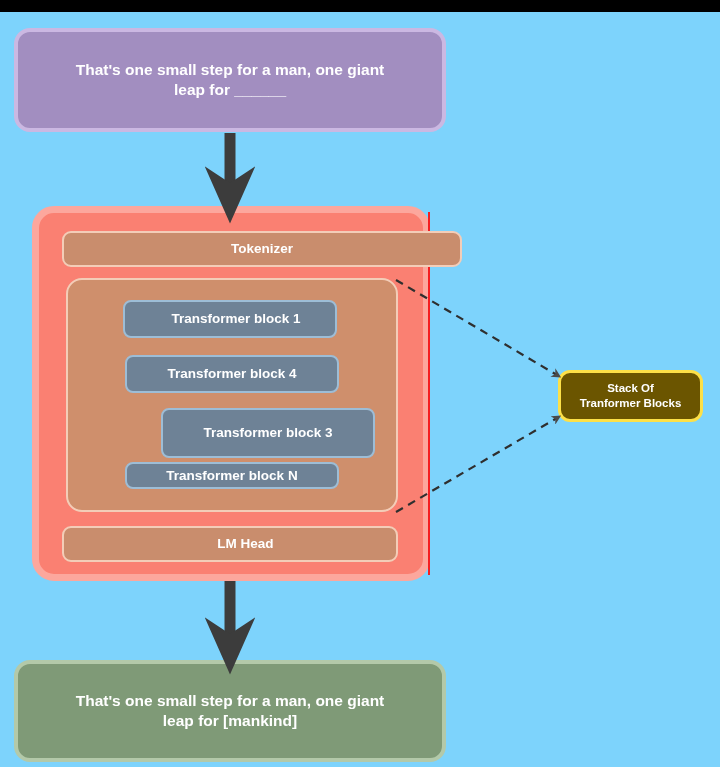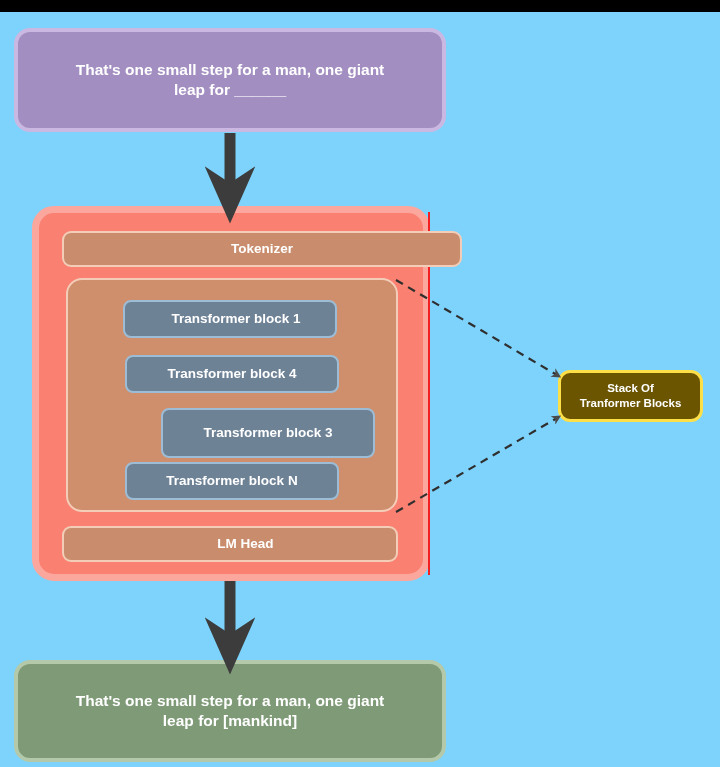--- a/index.html
+++ b/index.html
@@ -120,21 +120,21 @@
     box-sizing: border-box;
     display: flex;
     align-items: center;
     justify-content: center;
   }
   .tblock .box-text { font-size: 13.5px; }
 
   #tblock-0 { left: 123px; top: 288px; width: 214px; height: 38px; padding-left: 12px; }
   #tblock-1 { left: 125px; top: 343px; width: 214px; height: 38px; }
   #tblock-2 { left: 125px; top: 396px; width: 214px; height: 50px; margin-left: 36px; }
-  #tblock-3 { left: 125px; top: 450px; width: 214px; height: 38px; }
+  #tblock-3 { left: 125px; top: 450px; width: 214px; height: 27px; }
 
   
   #annotation-box {
     position: absolute;
     left: 558px;
     top: 358px;
     width: 145px;
     height: 52px;
     background: #6b5500;
     border: 3px solid #fde047;

